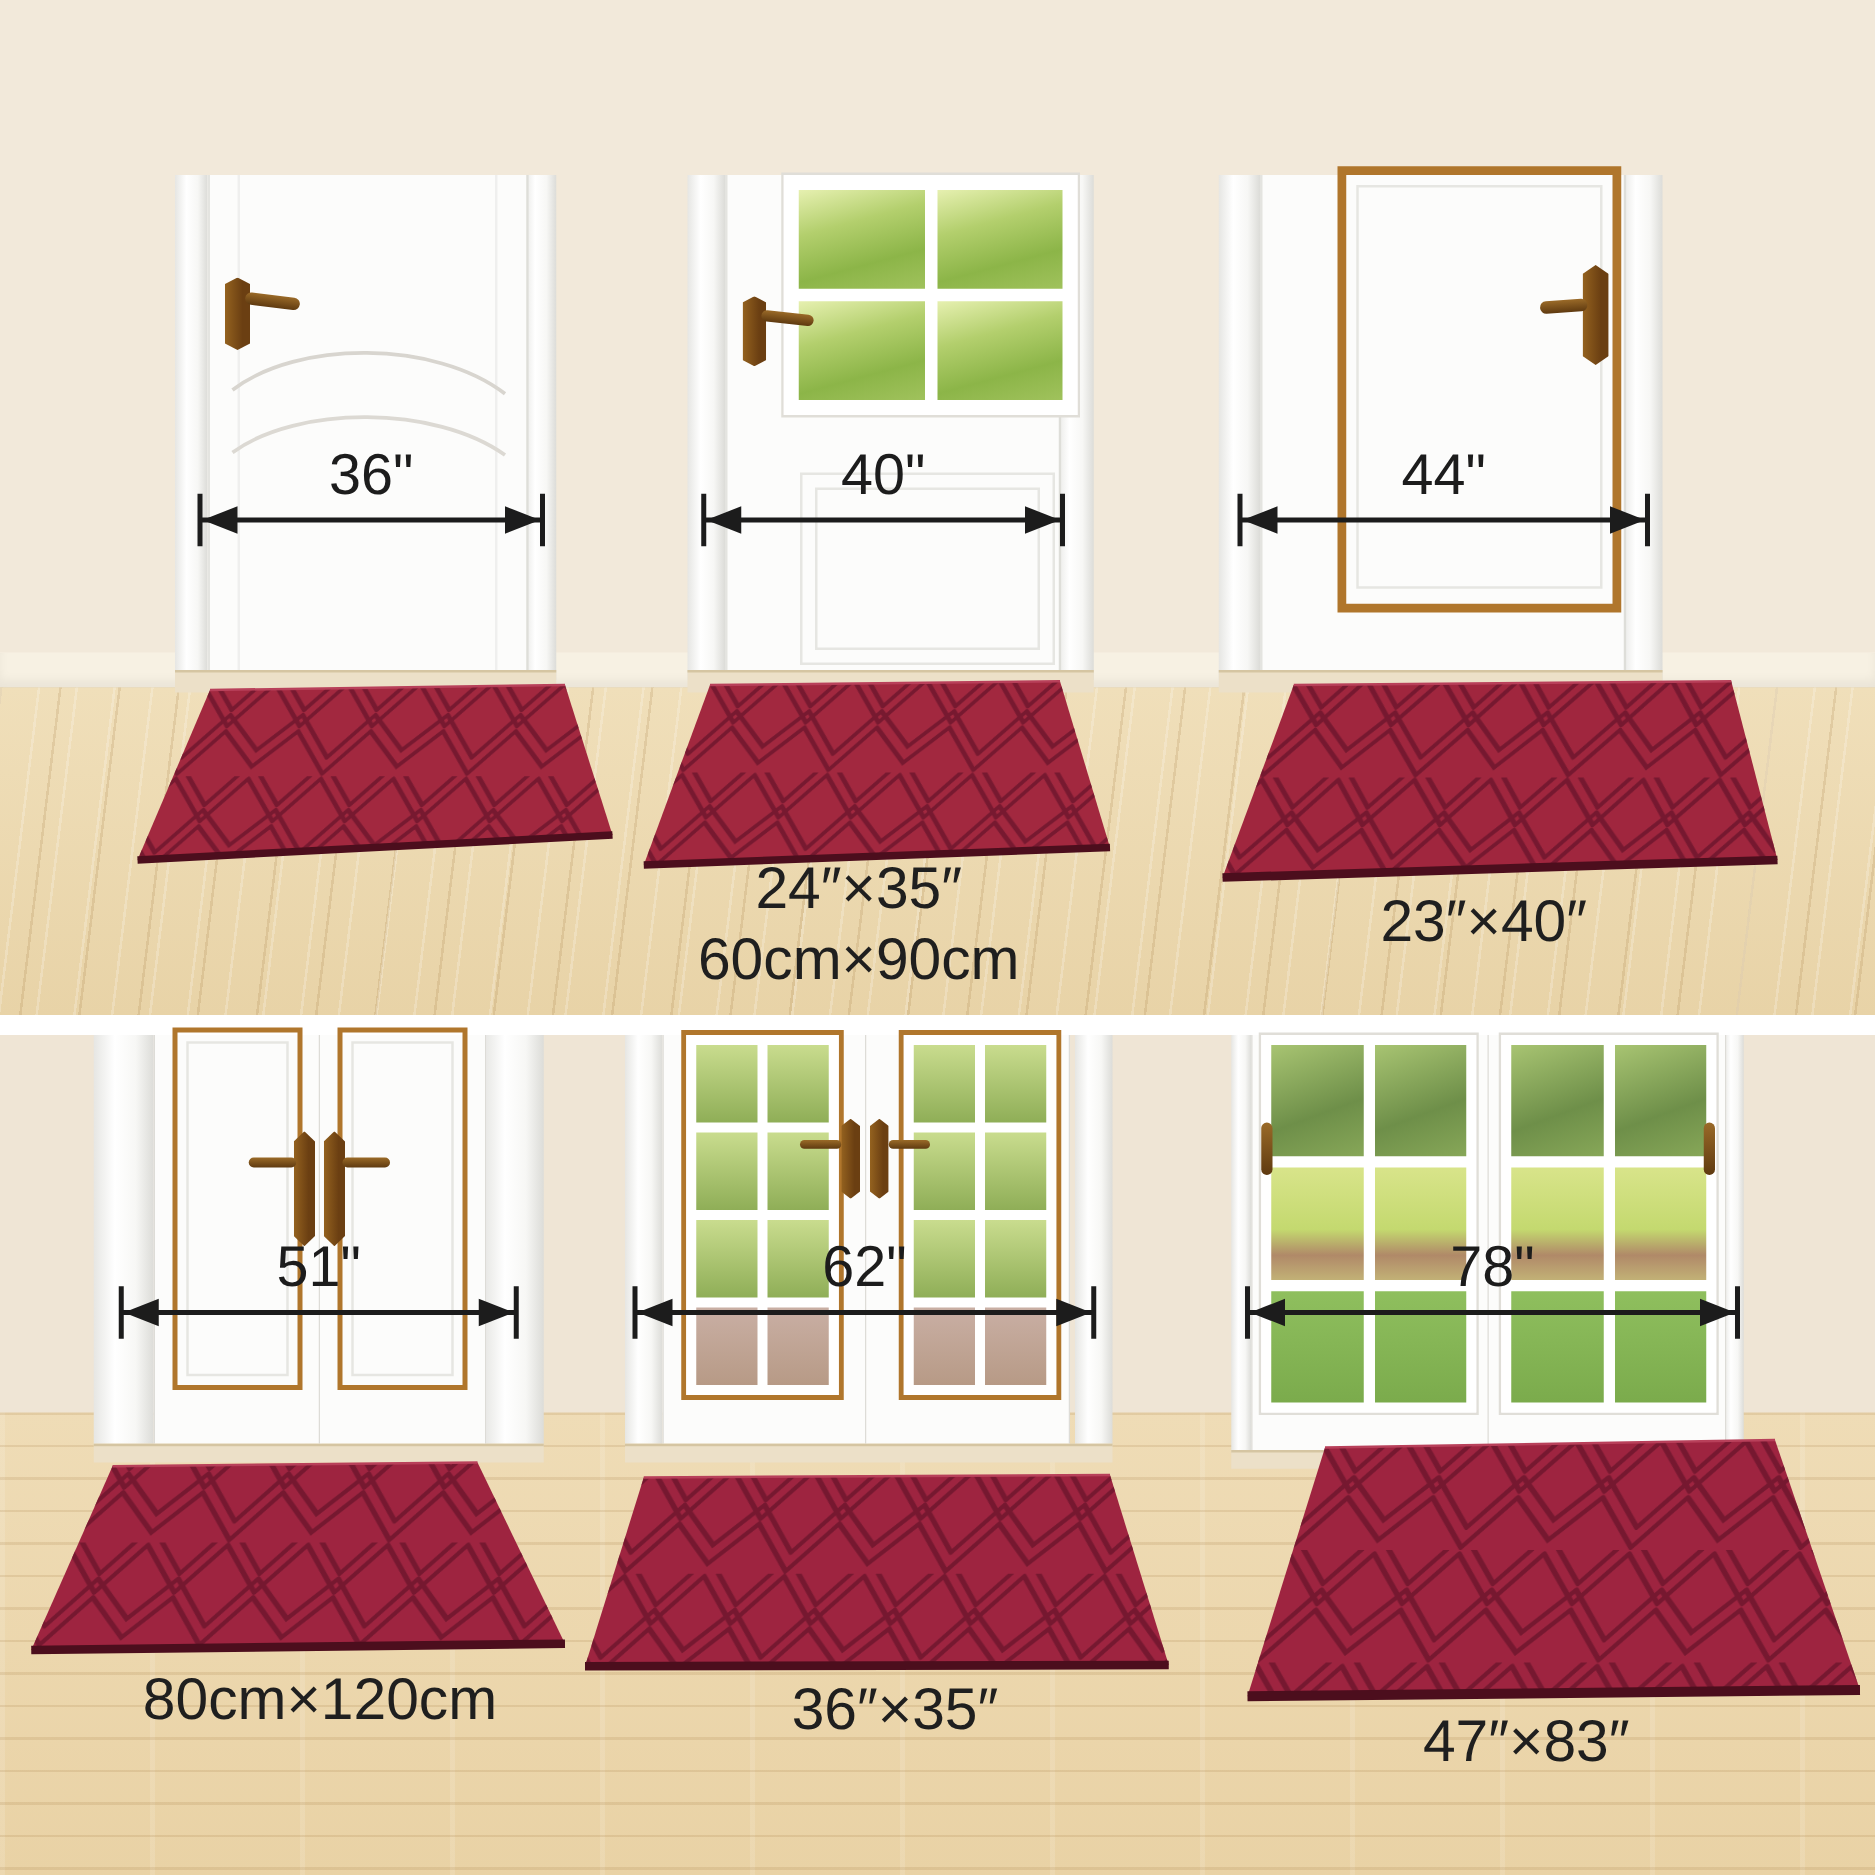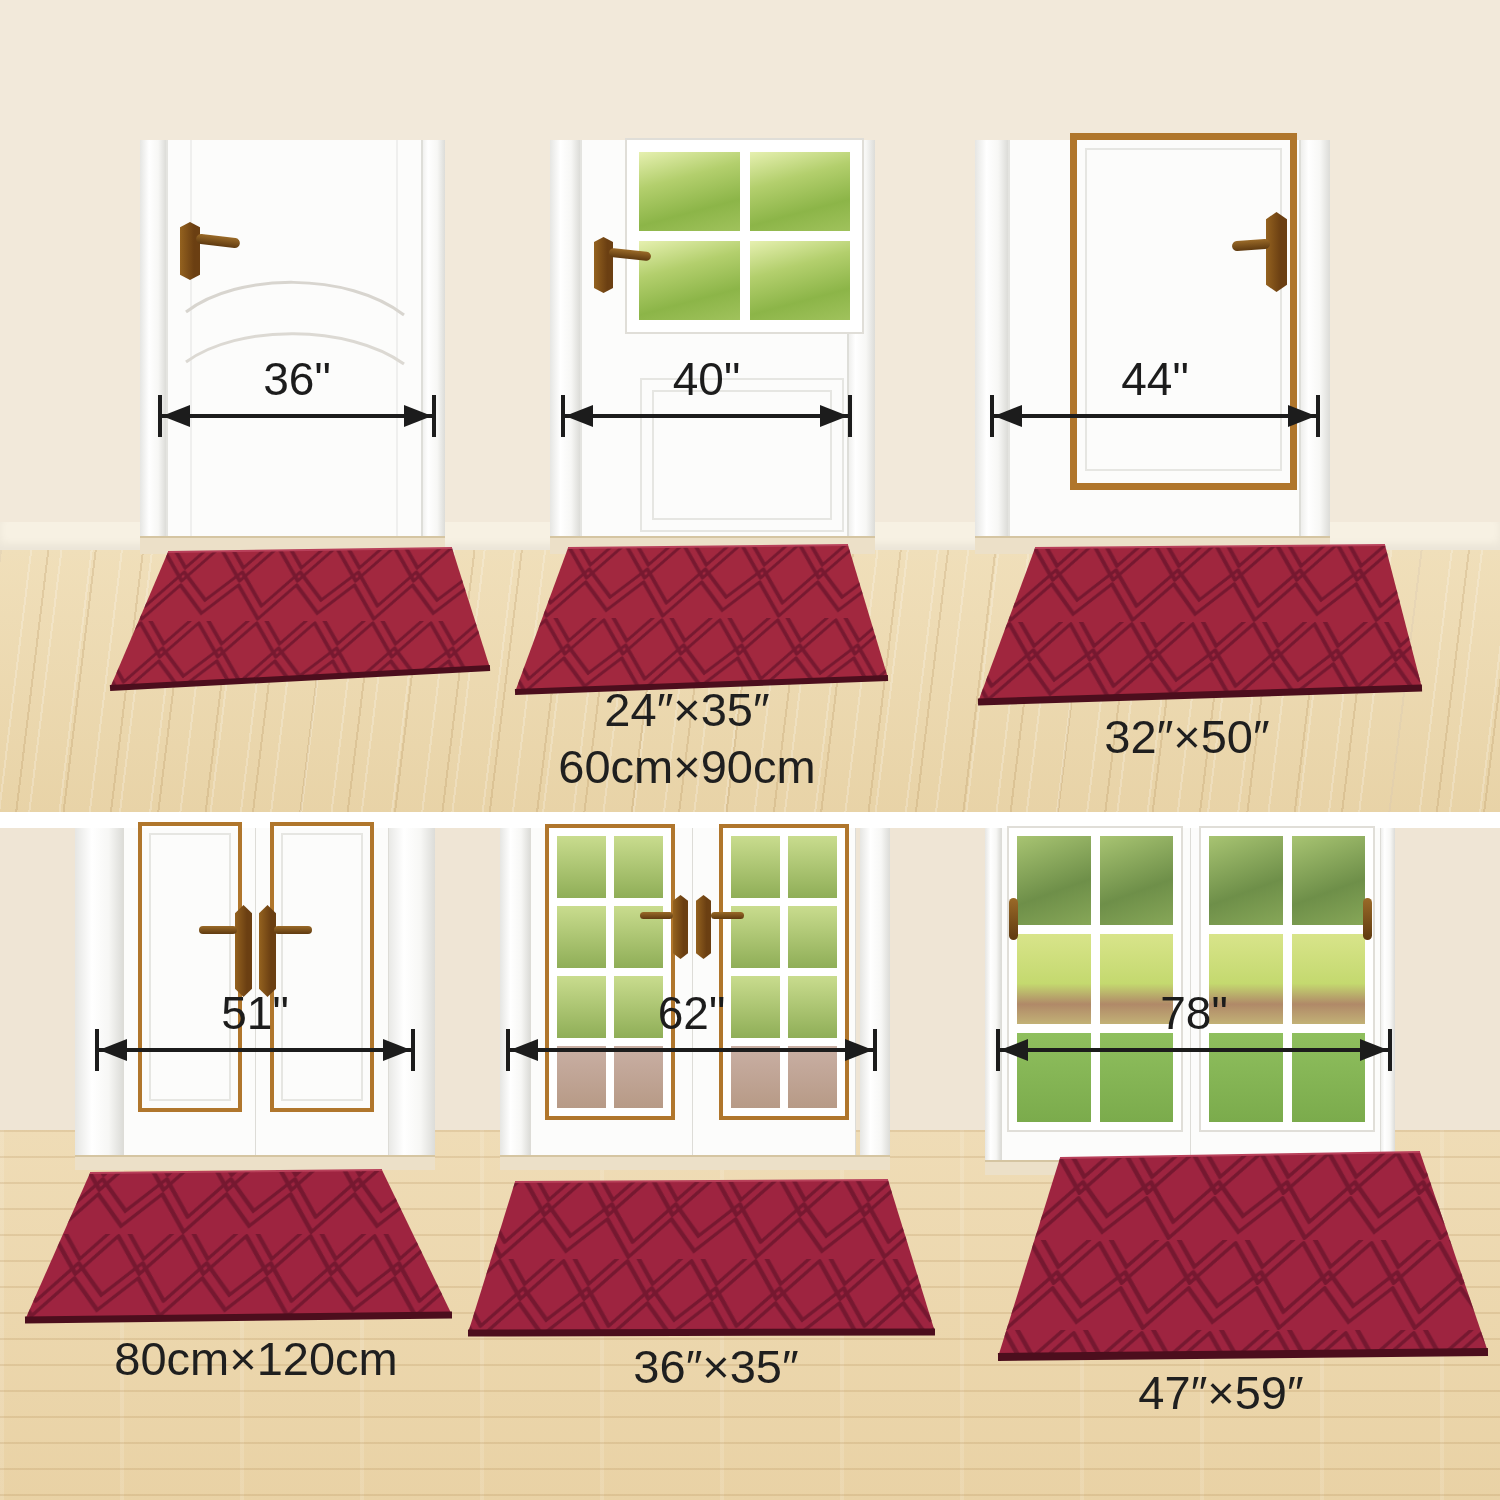--- a/index.html
+++ b/index.html
@@ -206,21 +206,21 @@
     <polyline points="63,6 413,3" stroke="#b8405a" stroke-width="2" fill="none"></polyline>
   </svg>
 
   <div class="abs size-label" style="left:58px;top:672px">
   </div>
   <div class="abs size-label" style="left:457px;top:685px">
     <div class="in">24″×35″</div>
     <div class="cm">60cm×90cm</div>
   </div>
   <div class="abs size-label" style="left:957px;top:712px">
-    <div class="in">32″×50″</div>
+    <div class="in">23″×40″</div>
   </div>
 
   <div class="abs divider"></div>
   <div class="abs wall-bottom"></div>
   <div class="abs floor-bottom"></div>
 
   <div class="abs" style="left:75px;top:828px;width:360px;height:340px">
     <div class="abs jamb" style="left:0;top:0;width:48px;height:327px"></div>
     <div class="abs jamb" style="left:312px;top:0;width:48px;height:327px"></div>
     <div class="abs leaf" style="left:48px;top:0;width:132px;height:327px">
@@ -389,16 +389,16 @@
     <polyline points="70,8 430,2" stroke="#b8405a" stroke-width="2" fill="none"></polyline>
   </svg>
 
   <div class="abs size-label" style="left:26px;top:1327px">
     <div class="cm">80cm×120cm</div>
   </div>
   <div class="abs size-label" style="left:486px;top:1342px">
     <div class="in">36″×35″</div>
   </div>
   <div class="abs size-label" style="left:991px;top:1368px">
-    <div class="in">47″×59″</div>
+    <div class="in">47″×83″</div>
   </div>
 
 </div>
 
 </body></html>

